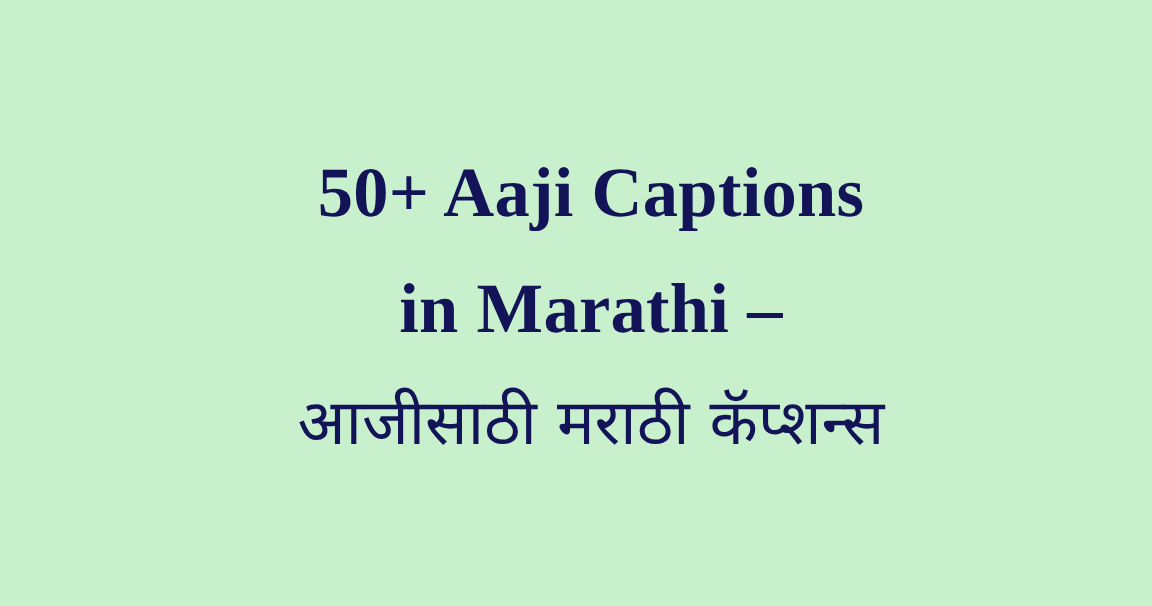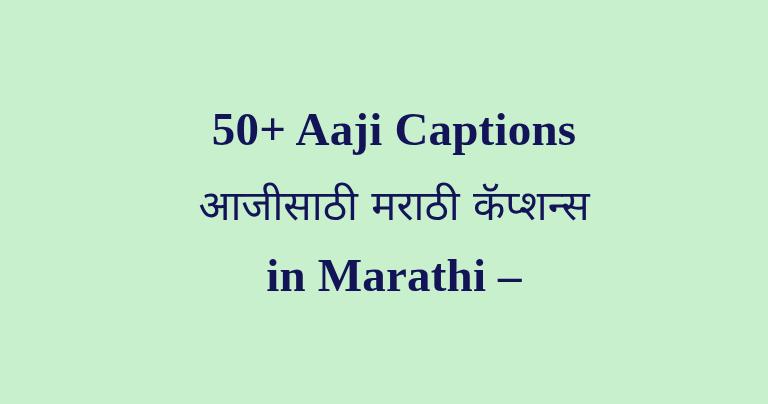--- a/index.html
+++ b/index.html
@@ -526,17 +526,17 @@
         <ellipse cx="0" cy="-18" rx="5" ry="7" transform="rotate(90)"></ellipse>
         <ellipse cx="0" cy="-18" rx="5" ry="7" transform="rotate(120)"></ellipse>
         <ellipse cx="0" cy="-18" rx="5" ry="7" transform="rotate(150)"></ellipse>
       </g>
       <circle cx="0" cy="0" r="7" fill="#e8962a"></circle>
     </svg>
   </div>
 
   <div id="title-block">
     <div class="title-line line-en">50+ Aaji Captions</div>
+    <div class="title-line line-en">in Marathi –</div>
     <div class="title-line line-mr">आजीसाठी मराठी कॅप्शन्स</div>
-    <div class="title-line line-en">in Marathi –</div>
   </div>
 
 </div>
 
 </body></html>

